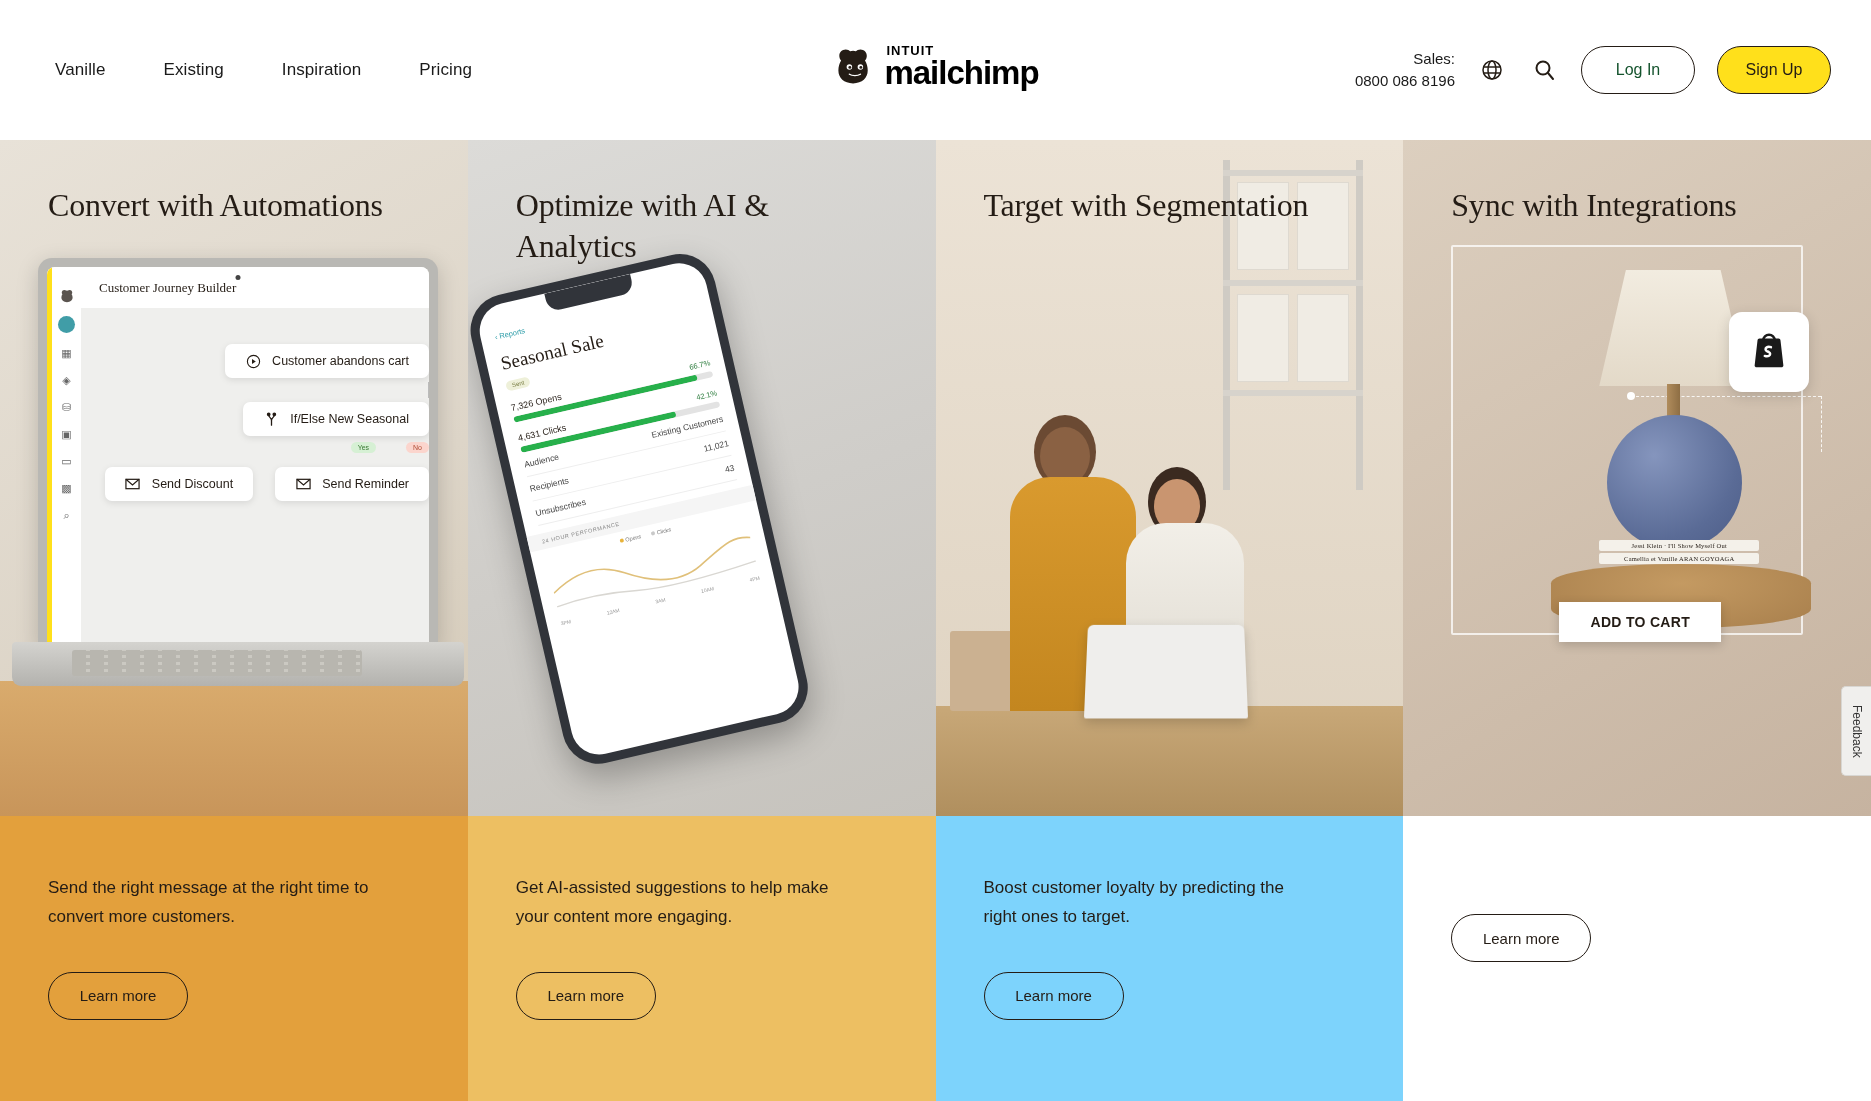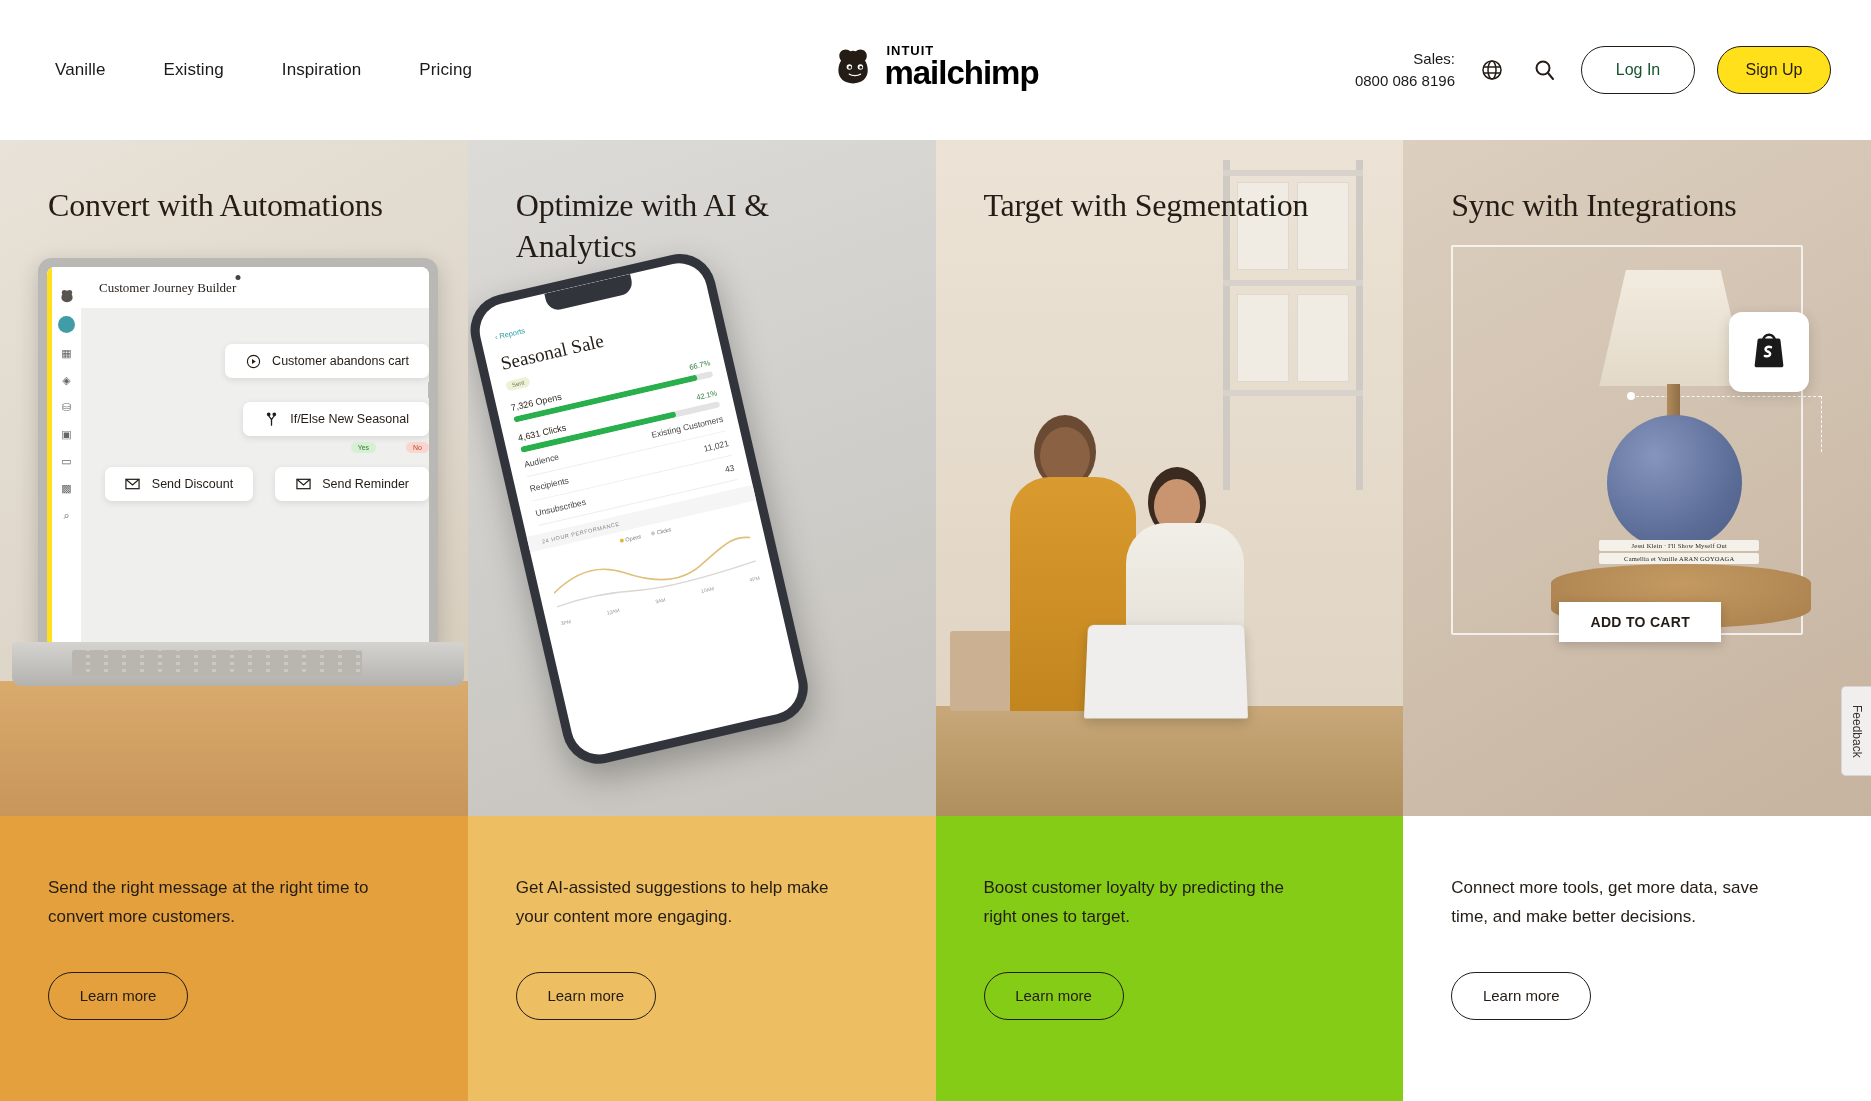--- a/index.html
+++ b/index.html
@@ -44,21 +44,21 @@
     border:1.5px solid #241c15; background:transparent; color:#241c15;
     font-size:15px; display:flex; align-items:center; justify-content:center;
     cursor:pointer; }
 
   
   .c1 .card-top { background:linear-gradient(150deg,#e8e2d8 0%,#ddd5c8 60%,#d4c9b6 100%); }
   .c1 .card-bottom { background:#e3a03c; }
   .c2 .card-top { background:linear-gradient(160deg,#dcdbd8 0%,#cfcdc9 55%,#c6c3bd 100%); }
   .c2 .card-bottom { background:#edbf62; }
   .c3 .card-top { background:linear-gradient(170deg,#e9e0d4 0%,#ded2c3 50%,#cfc0ad 100%); }
-  .c3 .card-bottom { background:#84cc16; }
+  .c3 .card-bottom { background:#7dd3fc; }
   .c4 .card-top { background:linear-gradient(165deg,#ddcfc0 0%,#d2c1ae 55%,#c5b19c 100%); }
   .c4 .card-bottom { background:#fff; }
 
   
   .laptop { position:absolute; left:38px; top:118px; width:400px; height:390px; }
   .laptop-lid { position:absolute; inset:0; background:#b9b8b4; border-radius:14px 14px 0 0;
     padding:9px 9px 0 9px; box-shadow:0 6px 22px rgba(0,0,0,.18); }
   .laptop-screen { width:100%; height:100%; background:#f2f2f0; border-radius:8px 8px 0 0;
     position:relative; overflow:hidden; display:flex; }
   .cam { position:absolute; top:8px; left:50%; transform:translateX(-50%);
@@ -453,21 +453,20 @@
           <svg viewBox="0 0 48 48" width="46" height="46">
             <path d="M14 10h20c1 0 2 1 2 2l3 26c0 1-1 2-2 2H11c-1 0-2-1-2-2l3-26c0-1 1-2 2-2z" fill="#1a1a1a"></path>
             <path d="M18 14v-2a6 6 0 0112 0v2" fill="none" stroke="#1a1a1a" stroke-width="2.6"></path>
             <path d="M26 19c-1.6-.6-3.2-.6-4.4.2-1.6 1-1.6 3 .2 3.9l2 .9c1.8.9 1.8 2.9.2 3.9-1.2.8-2.8.8-4.4.2" fill="none" stroke="#fff" stroke-width="2.6" stroke-linecap="round"></path>
           </svg>
         </div>
         <div class="add-cart">ADD TO CART</div>
       </div>
     </div>
     <div class="card-bottom">
-      <div class="card-desc">Connect more tools, get more data, save time, and make better decisions.</div>
       <div class="learn-more">Learn more</div>
     </div>
   </div>
 </div>
 
 <div class="feedback">
   <span>Feedback</span>
 </div>
 
 </body></html>

